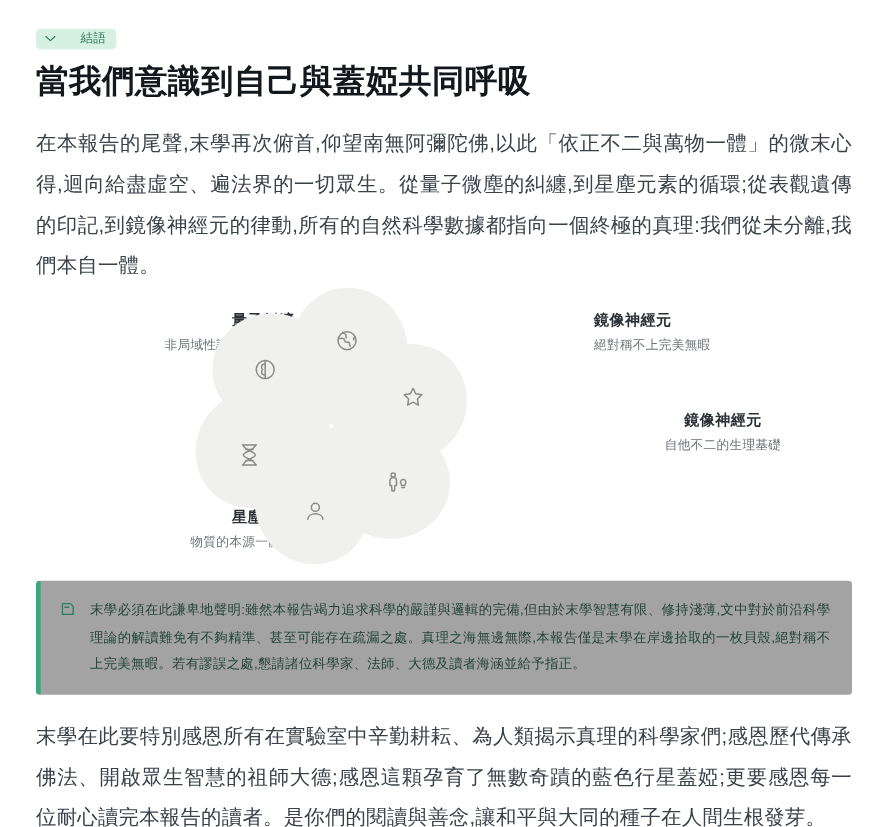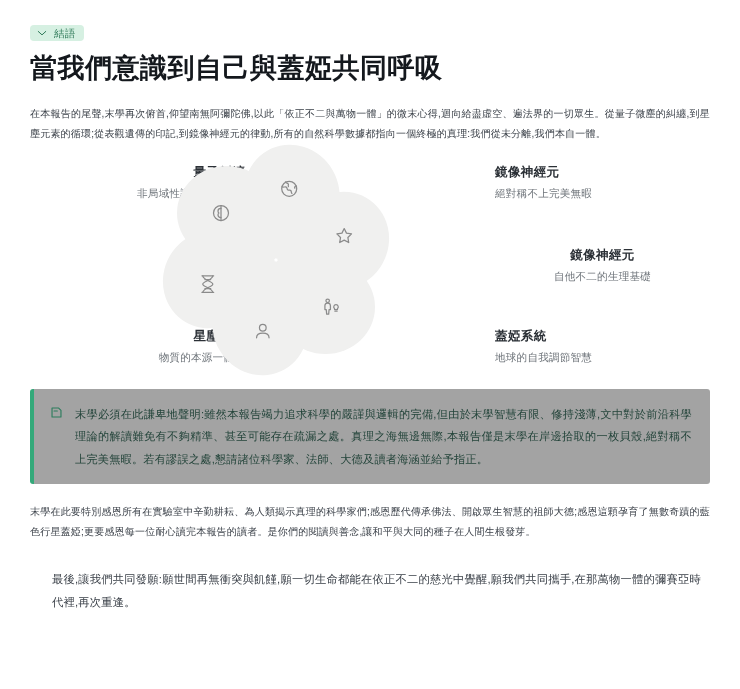--- a/index.html
+++ b/index.html
@@ -19,22 +19,22 @@
   .page {
     width: 740px;
     min-height: 689px;
     padding: 24px 30px 16px 30px;
     background: #ffffff;
   }
 
   
   .badge {
     display: inline-flex;
-    align-items: center;
-    gap: 7px;
+    align-items: flex-start;
+    gap: 20px;
     background: #d6f0e2;
     color: #2f7a59;
     border-radius: 4px;
     padding: 3px 8px 3px 7px;
     font-size: 10.5px;
     line-height: 1;
     letter-spacing: .3px;
     margin-bottom: 11px;
   }
   .badge .chev {
@@ -51,21 +51,21 @@
     font-size: 27px;
     font-weight: 700;
     letter-spacing: .5px;
     line-height: 1.25;
     margin: 0 0 18px 0;
     color: #14181d;
   }
 
   
   p.body-text {
-    font-size: 10px;
+    font-size: 17px;
     line-height: 2.0;
     color: #3b4149;
     margin: 0 0 16px 0;
     text-align: justify;
     letter-spacing: .2px;
   }
 
   
   .diagram {
     position: relative;
@@ -228,24 +228,20 @@
     </div>
 
     <div class="dlabel right r-top">
       <div class="dl-title">鏡像神經元</div>
       <div class="dl-sub">絕對稱不上完美無暇</div>
     </div>
     <div class="dlabel right r-mid">
       <div class="dl-title">鏡像神經元</div>
       <div class="dl-sub">自他不二的生理基礎</div>
     </div>
-    <div class="dlabel right r-bot">
-      <div class="dl-title">蓋婭系統</div>
-      <div class="dl-sub">地球的自我調節智慧</div>
-    </div>
 
     <div class="flower">
 
       <div class="petal p4">
         <span class="p-icon">
           <svg viewBox="0 0 24 24" fill="none" stroke="#8b8b8b" stroke-width="1.5" stroke-linecap="round" stroke-linejoin="round">
             <circle cx="12" cy="8" r="4"></circle>
             <path d="M4.5 20c0-3.6 3.4-5.5 7.5-5.5s7.5 1.9 7.5 5.5"></path>
           </svg>
         </span>

